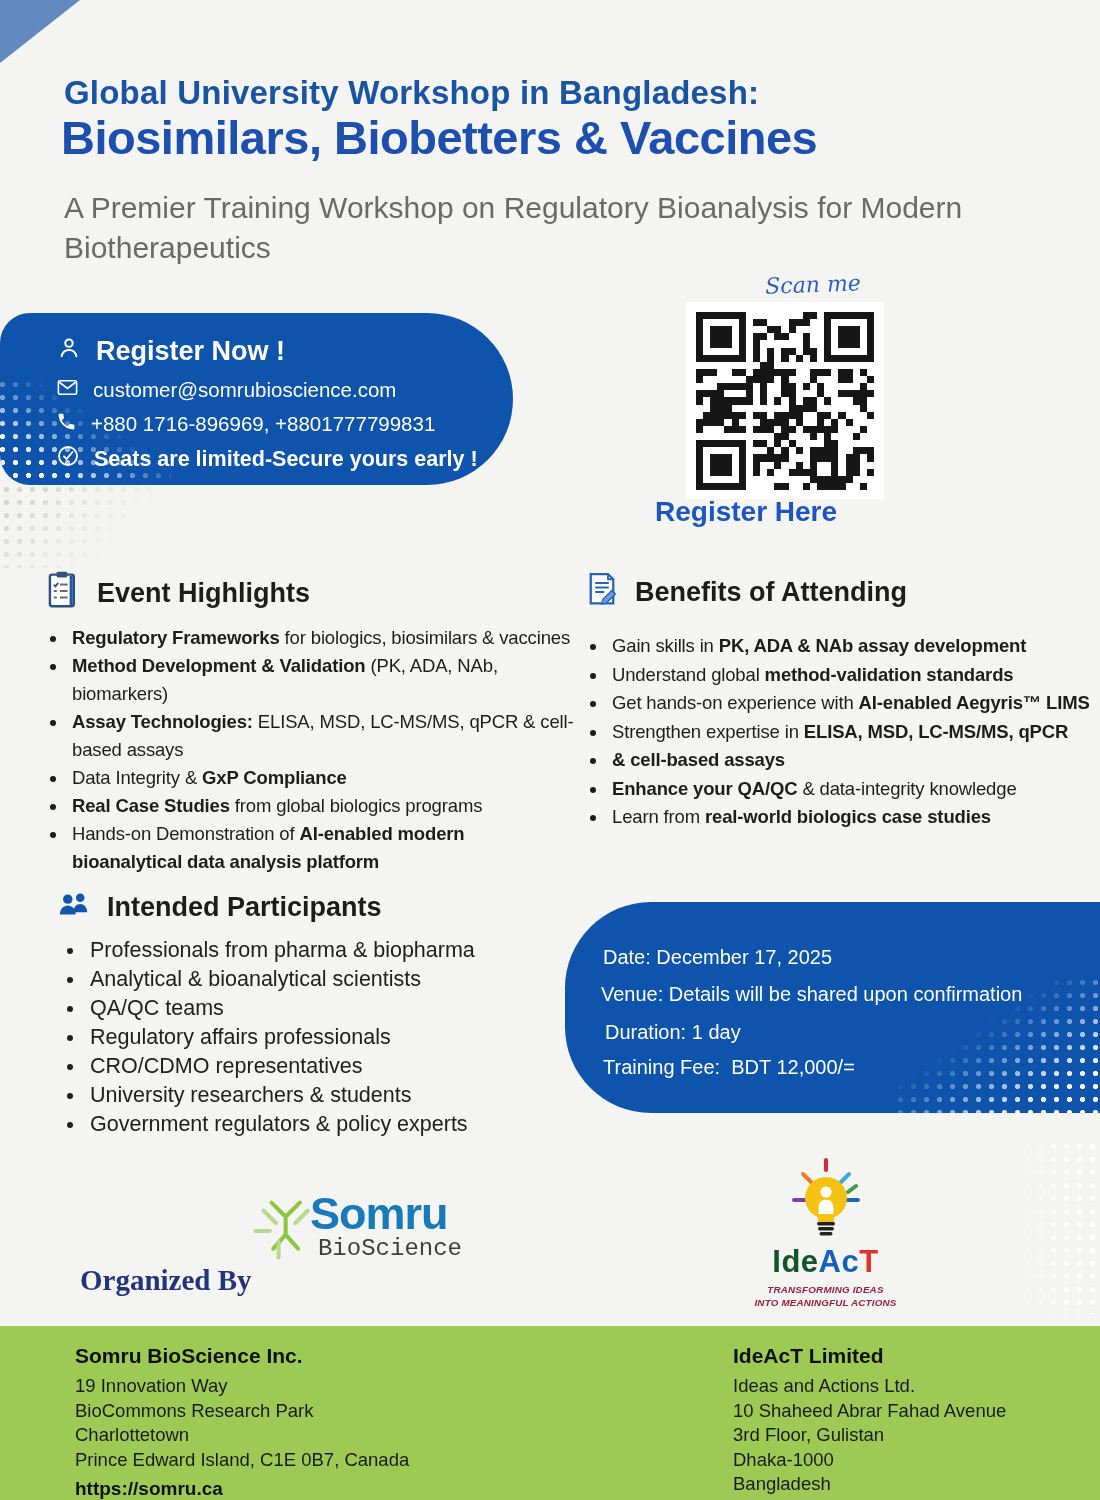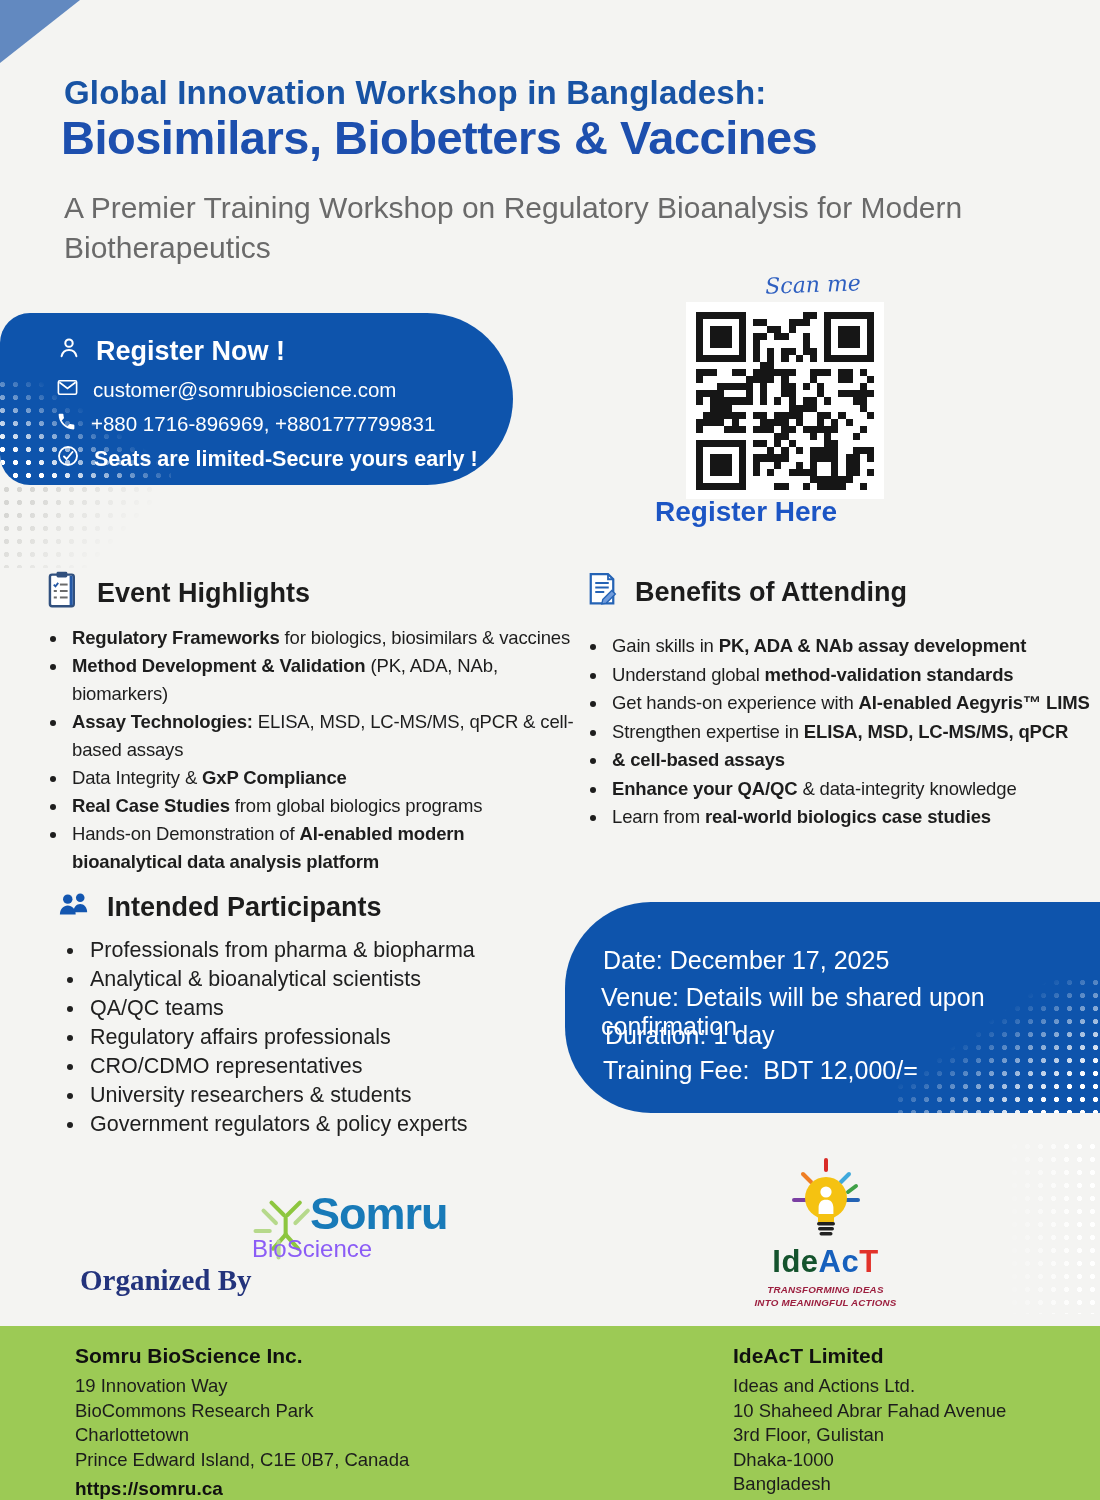--- a/index.html
+++ b/index.html
@@ -64,53 +64,53 @@
   .eh-list{position:absolute;left:46px;top:624px;width:532px;font-size:18.5px;line-height:28px;
         letter-spacing:-.15px;color:#1d1d1d;}
   .ba-list{position:absolute;left:586px;top:632px;width:512px;font-size:18.5px;line-height:28.5px;
         letter-spacing:-.15px;color:#1d1d1d;}
   .ip-list{position:absolute;left:64px;top:936px;width:490px;font-size:21.5px;line-height:29px;color:#202020;}
   ul.plain{list-style:none;margin:0;padding:0;}
 
   
   .info-box{position:absolute;left:565px;top:902px;width:535px;height:211px;background:#0e54ac;
         border-radius:86px 0 0 86px;overflow:hidden;color:#fff;}
-  .info-line{position:absolute;left:38px;width:470px;font-size:25px;white-space:pre-wrap;}
+  .info-line{position:absolute;left:38px;width:470px;font-size:20px;white-space:pre-wrap;}
   .info-date{top:44px;}
   .info-venue{top:81px;left:36px;}
   .info-duration{top:119px;left:40px;}
   .info-fee{top:154px;}
 
   
   .organized-by{position:absolute;left:80px;top:1216px;font-family:"Liberation Serif",serif;
         font-size:29px;font-weight:700;color:#23337c;margin-top:48px;}
   .somru-logo{position:absolute;left:252px;top:1172px;width:230px;height:125px;}
   .somru-word{position:absolute;left:58px;top:16px;font-size:45px;font-weight:700;color:#187ab8;letter-spacing:-1px;}
-  .somru-sub{position:absolute;left:0;top:63px;width:210px;font-size:24px;color:#8b5cf6;}
+  .somru-sub{position:absolute;left:0;top:63px;width:210px;text-align:right;font-size:24px;color:#404040;font-family:Liberation Mono, monospace;}
   .ideact-logo{position:absolute;left:733px;top:1156px;width:185px;height:160px;text-align:center;}
   .ideact-name{font-size:31px;font-weight:700;letter-spacing:.5px;margin-top:-2px;}
   .ideact-p1{color:#14532d;} .ideact-p2{color:#1660bd;} .ideact-p3{color:#e2322a;}
   .ideact-tag{margin-top:3px;font-size:9.8px;font-weight:700;font-style:italic;color:#9c1f3f;line-height:1.35;letter-spacing:.2px;}
 
   
   .footer{position:absolute;left:0;top:1314px;width:1100px;height:217px;background:#9cca55;margin-top:12px;}
   .f-col{position:absolute;top:18px;}
   .f-left{left:75px;} .f-right{left:733px;}
   .f-name{font-size:21px;font-weight:700;color:#101010;margin-bottom:6px;}
   .f-col ul.plain li{font-size:18.5px;line-height:24.5px;color:#1c1c1c;}
   .f-site{margin-top:6px;font-size:19px;font-weight:700;color:#101010;}
 </style>
 </head>
 <body>
 
 <div class="page">
 
   <div class="corner-tri"></div>
 
-  <div class="title1">Global Innovation Workshop in Bangladesh:</div>
+  <div class="title1">Global University Workshop in Bangladesh:</div>
   <div class="title2">Biosimilars, Biobetters &amp; Vaccines</div>
   <div class="subtitle">A Premier Training Workshop on Regulatory Bioanalysis for Modern Biotherapeutics</div>
 
   <div class="reg-card">
     <div class="reg-row reg-title">
       <span>
         <svg width="26" height="26" viewBox="0 0 24 24" fill="none" stroke="#fff" stroke-width="1.9" stroke-linecap="round">
           <circle cx="12" cy="7.5" r="3.4"></circle>
             <path d="M5.2 19.5c.8-3.4 3.5-5.6 6.8-5.6s6 2.2 6.8 5.6"></path>
         </svg>

